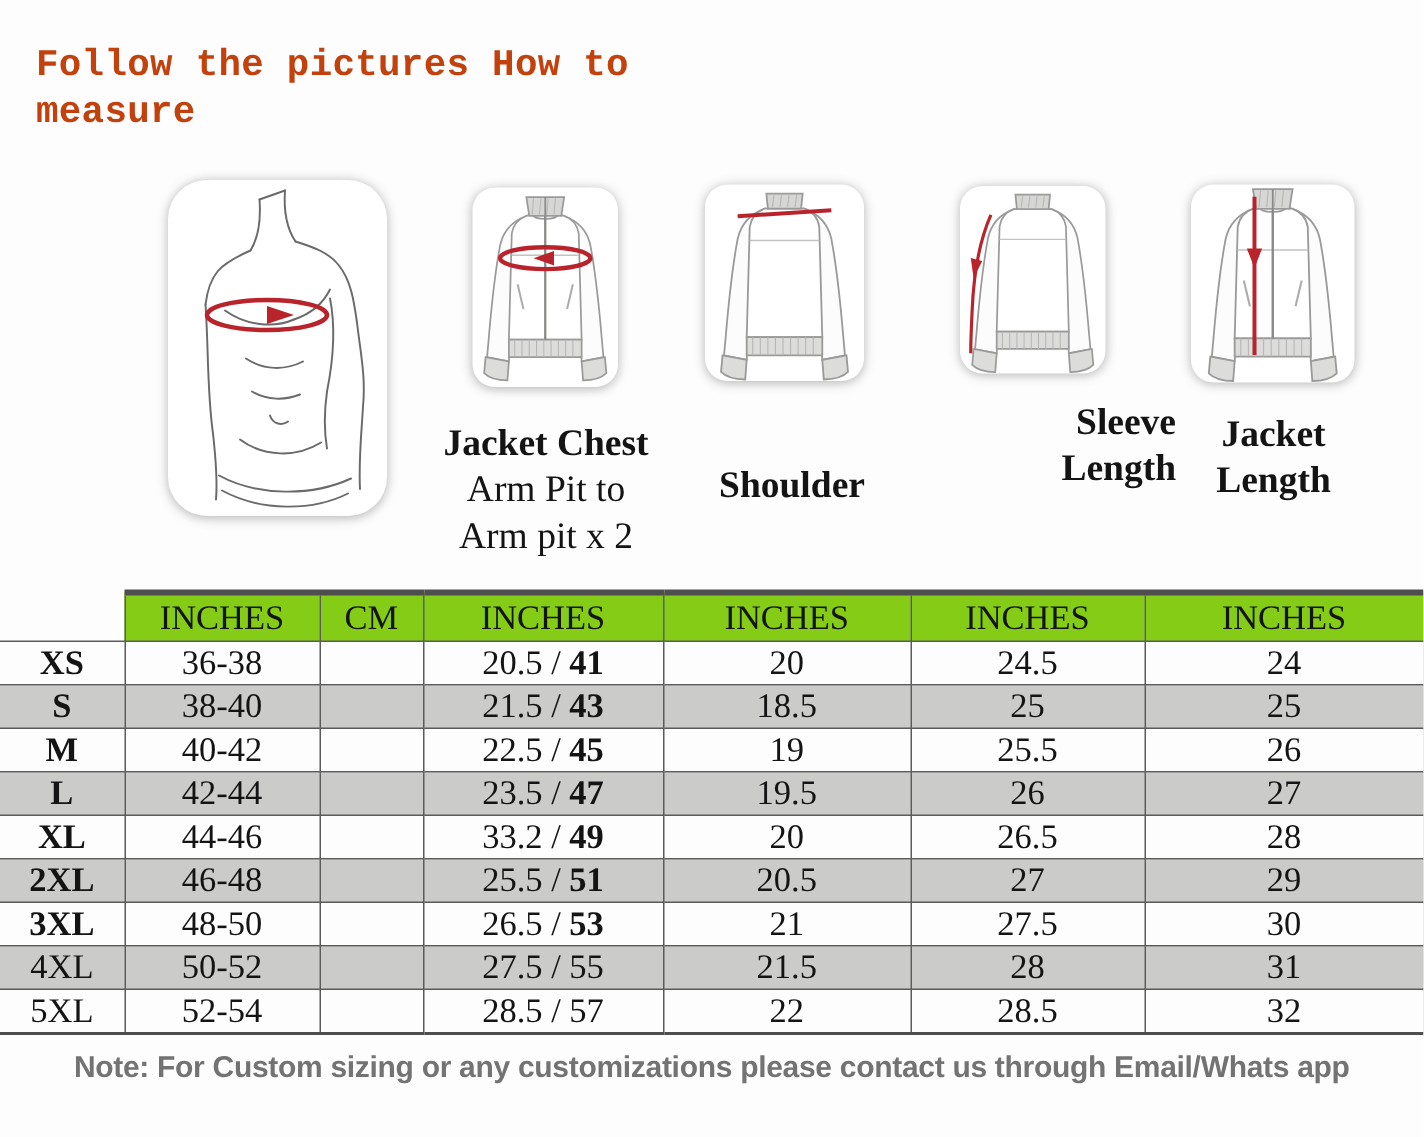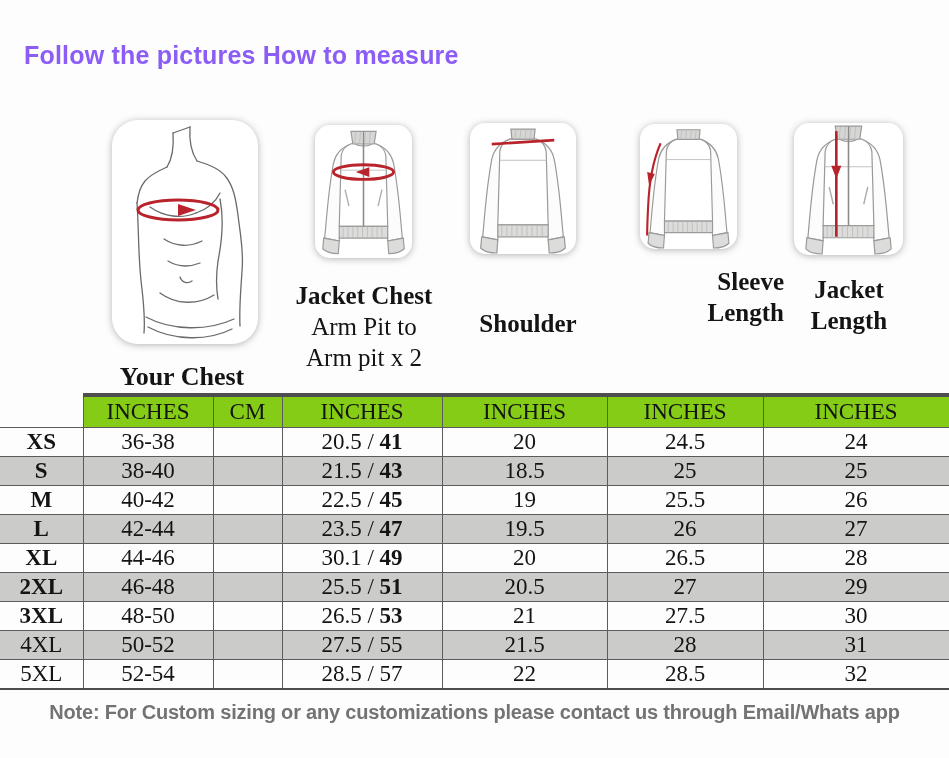--- a/index.html
+++ b/index.html
@@ -1,20 +1,20 @@
 <!DOCTYPE html>
 <html><head>
 <meta charset="utf-8">
 <style>
   html,body{margin:0;padding:0;background:#ffffff;}
   .canvas{position:relative;width:949px;height:758px;background:#fdfdfd;overflow:hidden;
           font-family:"Liberation Serif",serif;color:#141414;}
-  .title{position:absolute;left:24px;top:40px;width:480px;
-         font-family:Liberation Sans, sans-serif;font-weight:bold;font-size:25px;
-         line-height:31px;color:#8b5cf6;letter-spacing:0.2px;}
+  .title{position:absolute;left:24px;top:28px;width:480px;
+         font-family:Liberation Mono, monospace;font-weight:bold;font-size:25px;
+         line-height:31px;color:#c2410c;letter-spacing:0.2px;}
   .figbox{position:absolute;background:#ffffff;border-radius:15px;
           box-shadow:0 1px 7px rgba(90,90,90,0.45);}
   .figbox svg{display:block;width:100%;height:100%;}
   .figlabel{position:absolute;text-align:center;font-size:25px;color:#141414;}
   .figlabel div{line-height:31px;}
   .figlabel .b{font-weight:bold;}
   .chest-label{position:absolute;left:97px;top:362px;width:170px;text-align:center;
                font-weight:bold;font-size:26px;}
   table.size{position:absolute;left:0;top:393px;width:949px;border-collapse:collapse;
              table-layout:fixed;font-size:23px;}
@@ -142,21 +142,20 @@
   <div class="figlabel" style="left:664px;top:266px;width:120px;text-align:right;">
     <div class="b">Sleeve</div>
     <div class="b">Length</div>
   </div>
 
   <div class="figlabel" style="left:789px;top:274px;width:120px;">
     <div class="b">Jacket</div>
     <div class="b">Length</div>
   </div>
 
-  <div class="chest-label">Your Chest</div>
 
   <table class="size">
     <colgroup>
       <col style="width:83px">
         <col style="width:130px">
         <col style="width:69px">
       <col style="width:160px">
         <col style="width:165px">
         <col style="width:156px">
         <col style="width:186px">
@@ -206,21 +205,21 @@
         <td></td>
         <td><span>23.5 / </span><b>47</b></td>
         <td>19.5</td>
         <td>26</td>
         <td>27</td>
       </tr>
       <tr>
         <th>XL</th>
         <td>44-46</td>
         <td></td>
-        <td><span>30.1 / </span><b>49</b></td>
+        <td><span>33.2 / </span><b>49</b></td>
         <td>20</td>
         <td>26.5</td>
         <td>28</td>
       </tr>
       <tr class="shade">
         <th>2XL</th>
         <td>46-48</td>
         <td></td>
         <td><span>25.5 / </span><b>51</b></td>
         <td>20.5</td>

